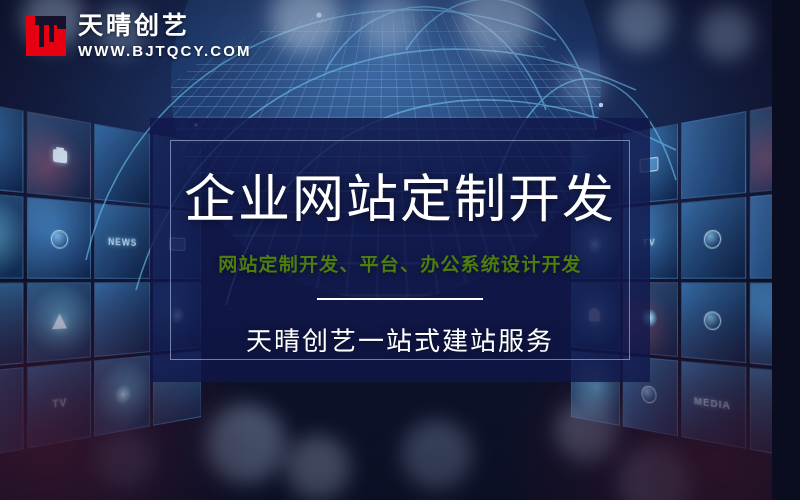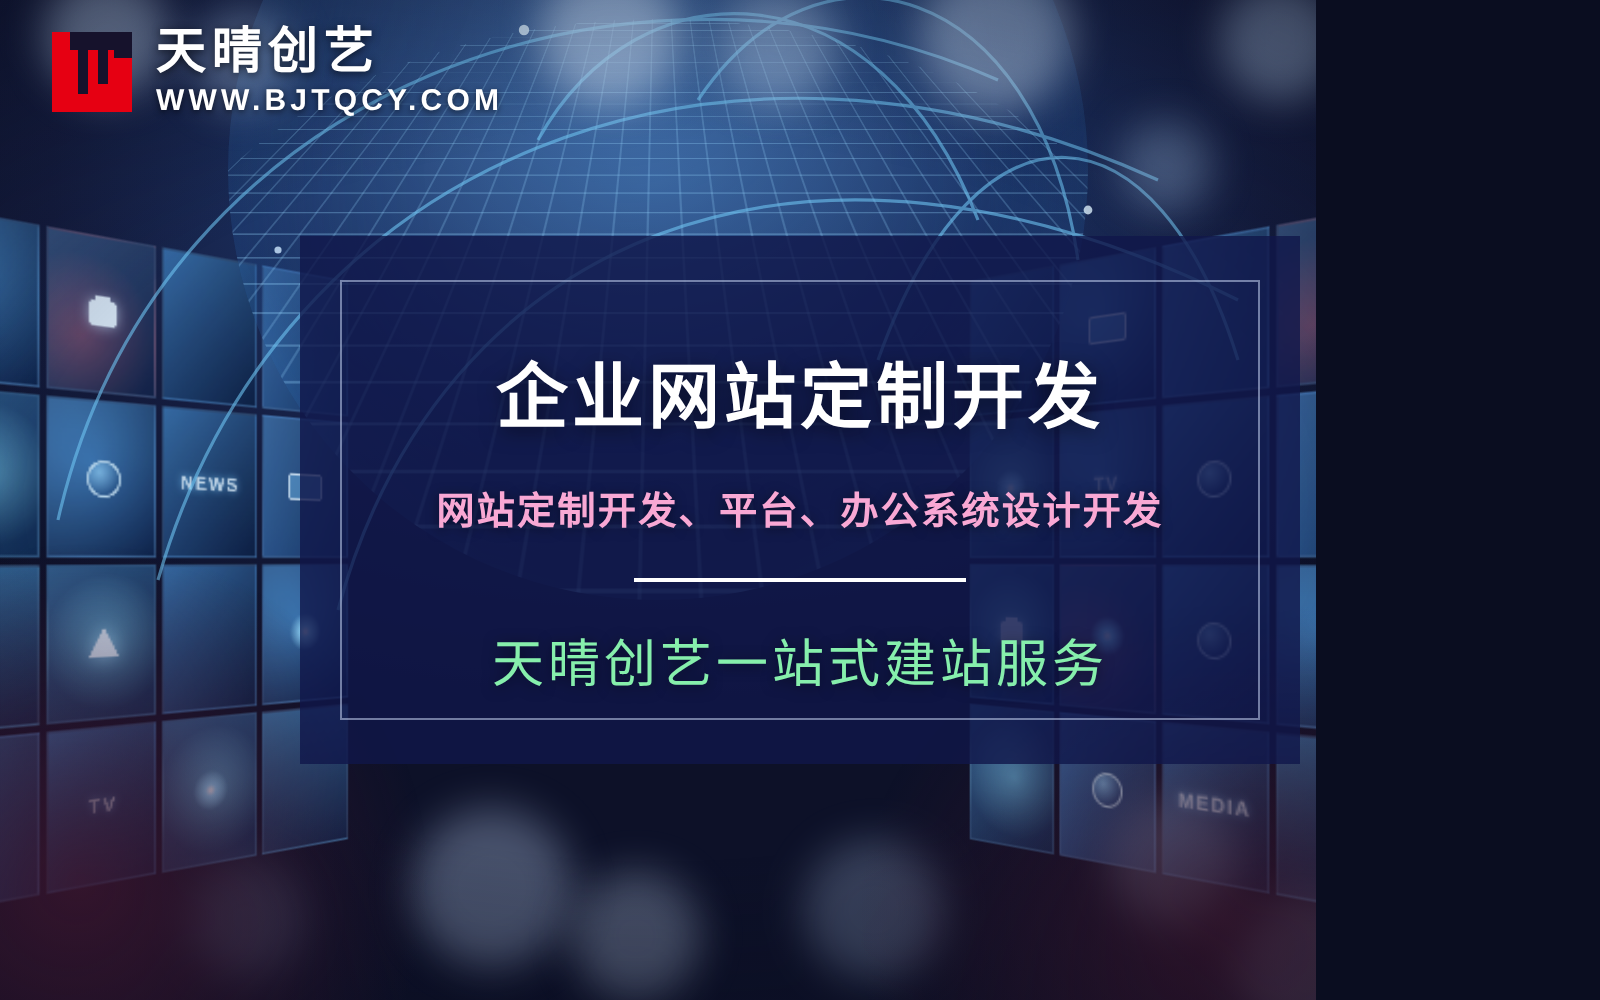--- a/index.html
+++ b/index.html
@@ -7,21 +7,21 @@
 
   html, body {
     width:800px; height:500px;
     overflow:hidden;
     background:#0a0d20;
     font-family:"Liberation Sans","DejaVu Sans",sans-serif;
   }
 
   #banner {
     position:relative;
-    width:658px; height:500px;
+    width:772px; height:500px;
     overflow:hidden;
     background:#10142e;
   }
 
   
   .bg-layer { position:absolute; inset:0; }
 
   
   .bg-base {
     background:
@@ -162,41 +162,41 @@
   }
   .panel-content {
     position:absolute; inset:0;
     display:flex; flex-direction:column;
     align-items:center; justify-content:center;
     padding:0 14px;
   }
 
   .headline {
     font-family:"DejaVu Serif","Liberation Serif",serif;
-    font-size:36px; font-weight:bold;
+    font-size:52px; font-weight:normal;
     color:#ffffff; letter-spacing:2px; line-height:1.1;
     text-shadow:0 2px 10px rgba(0,0,0,.55);
     white-space:nowrap;
     margin-top:28px;
   }
   .subline {
     font-family:"DejaVu Sans","Liberation Sans",sans-serif;
     font-size:19px; font-weight:bold;
-    color:#f9a8d4; letter-spacing:1.2px;
+    color:#4d7c0f; letter-spacing:1.2px;
     margin-top:20px; white-space:nowrap;
     text-shadow:0 1px 6px rgba(0,0,0,.5);
   }
   .rule {
     width:166px; height:2px; background:#ffffff;
     margin:22px 0 20px;
   }
   .tagline {
     font-family:"DejaVu Sans","Liberation Sans",sans-serif;
     font-size:26px; font-weight:normal;
-    color:#86efac; letter-spacing:2px; white-space:nowrap;
+    color:#ffffff; letter-spacing:2px; white-space:nowrap;
     text-shadow:0 1px 7px rgba(0,0,0,.5);
   }
 </style>
 </head>
 <body>
 
 <div id="banner">
 
   <div class="bg-layer bg-base"></div>
 

